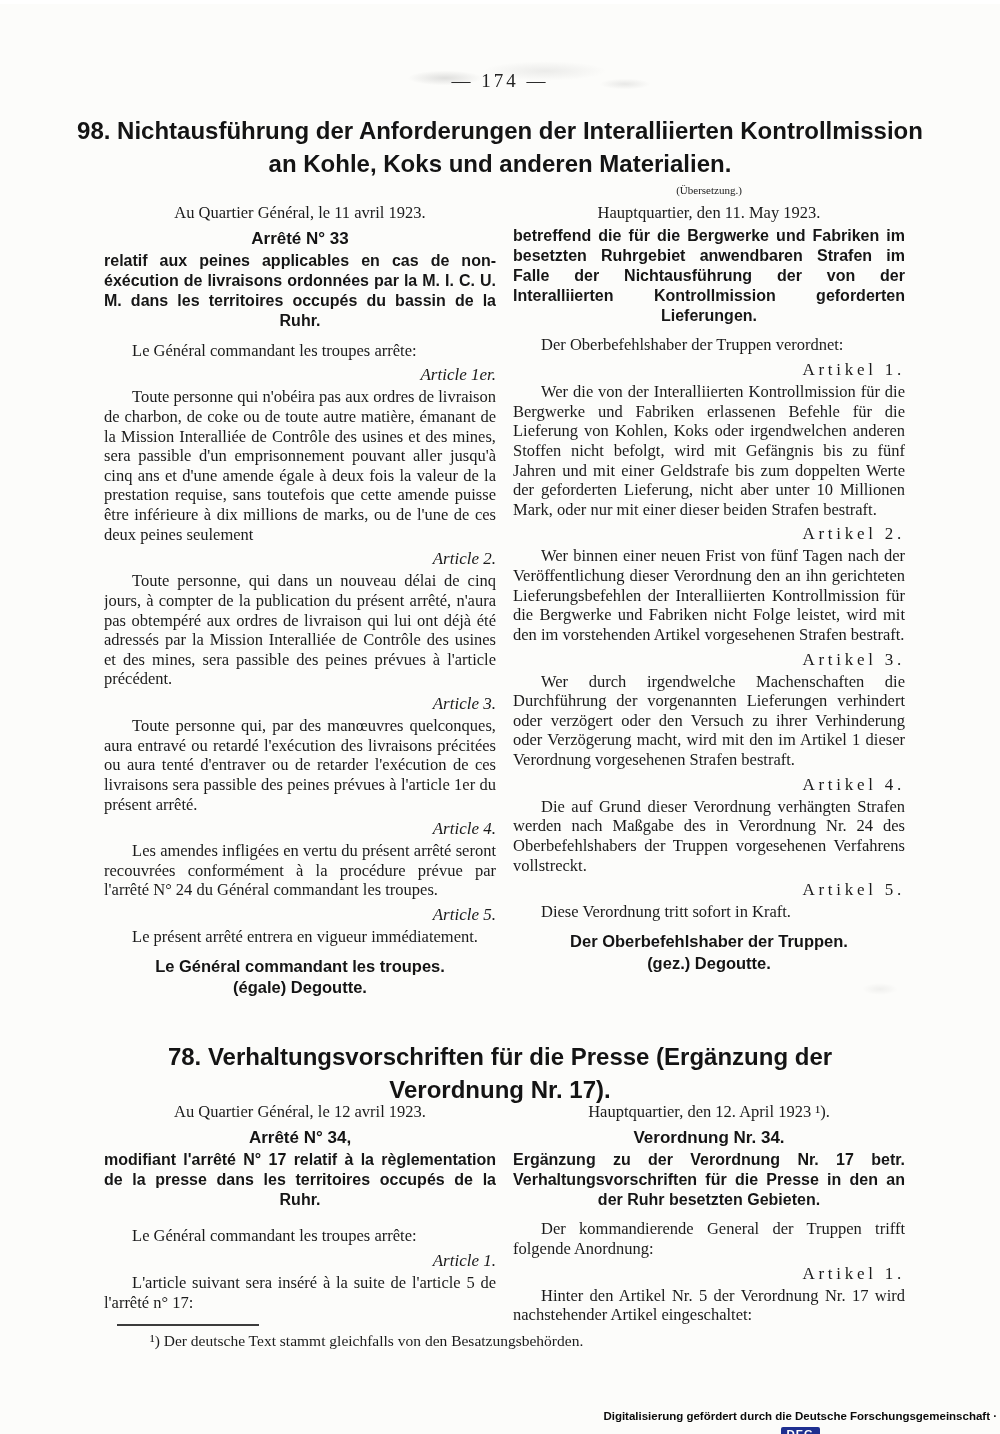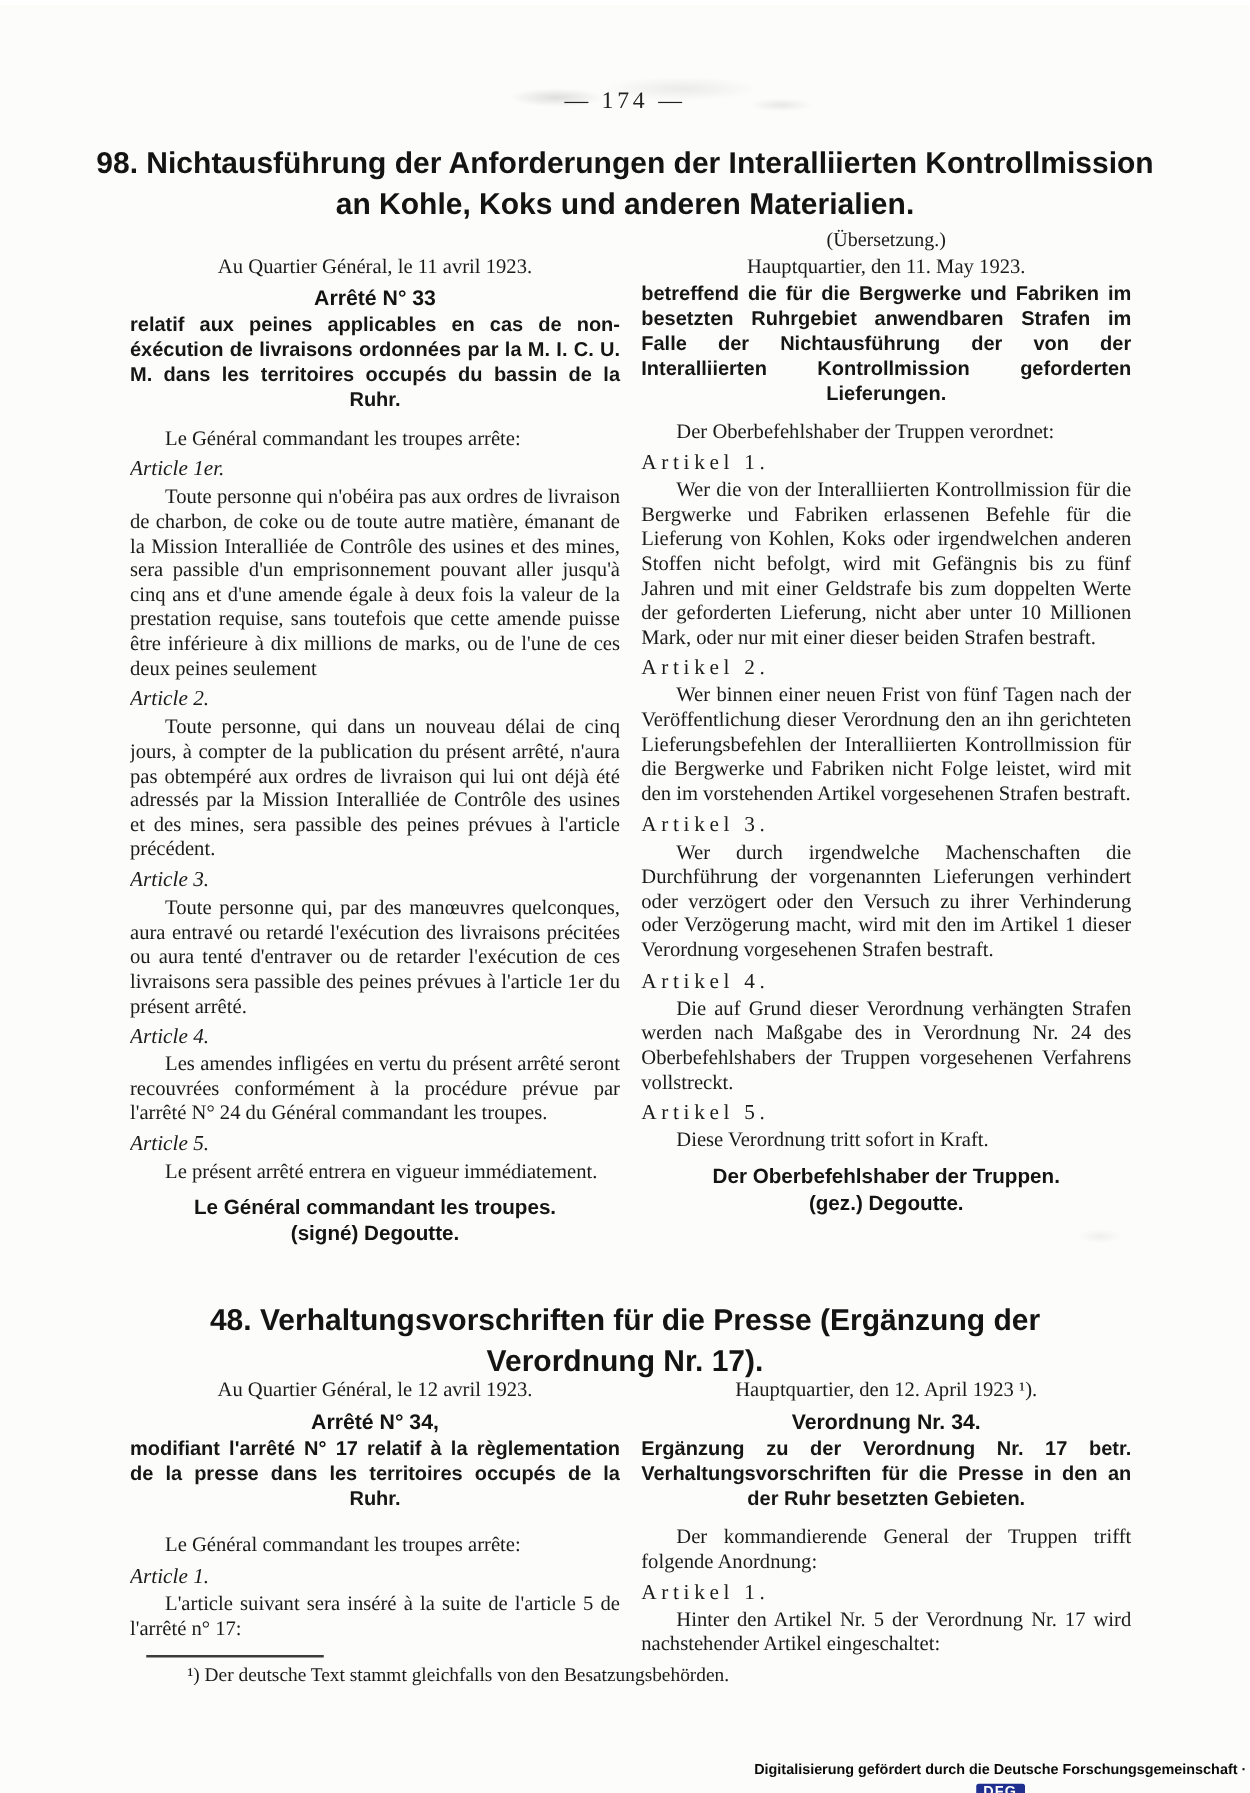--- a/index.html
+++ b/index.html
@@ -22,21 +22,21 @@
   .sec-title{
     position:absolute;left:0;width:100%;margin:0;
     text-align:center;font-family:"Liberation Sans", sans-serif;
     font-weight:bold;font-size:24px;line-height:1.38;color:#141414;
   }
   .sec-title .tline{display:block;white-space:nowrap;}
   #sec98-title{top:110px;}
   #sec99-title{top:1036px;}
   .uebersetzung{
     position:absolute;top:180px;left:513px;width:392px;
-    text-align:center;font-size:16px;
+    text-align:center;font-size:11px;
   }
   .cols{
     position:absolute;left:104px;width:801px;
     display:grid;grid-template-columns:1fr 1fr;column-gap:17px;
   }
   #cols98{top:199px;height:840px;overflow:hidden;}
   #cols99{top:1098px;height:222px;overflow:hidden;}
   .col{min-width:0;}
   .dateline{text-align:center;font-size:16.5px;line-height:1.25;}
   .decree-heading{
@@ -46,21 +46,21 @@
   .decree-subheading{
     font-family:"Liberation Sans", sans-serif;font-weight:bold;
     font-size:16px;line-height:1.26;text-align:justify;text-align-last:center;
     margin-top:2px;color:#161616;
   }
   .intro{
     margin:9px 0 0 0;font-size:16.5px;line-height:1.19;
     text-indent:1.7em;text-align:justify;
   }
   .art-head{
-    text-align:left;font-size:17px;margin:5px 0 2px 0;
+    text-align:right;font-size:17px;margin:5px 0 2px 0;
   }
   .art-head.fr{font-style:italic;}
   .art-head.de{letter-spacing:0.22em;}
   .art-body{
     margin:0;font-size:16.5px;line-height:1.19;
     text-indent:1.7em;text-align:justify;
   }
   .signature{
     margin-top:9px;text-align:center;
     font-family:"Liberation Sans", sans-serif;font-weight:bold;
@@ -114,21 +114,21 @@
           <p class="art-body">Toute personne, qui dans un nouveau délai de cinq jours, à compter de la publication du présent arrêté, n'aura pas obtempéré aux ordres de livraison qui lui ont déjà été adressés par la Mission Interalliée de Contrôle des usines et des mines, sera passible des peines prévues à l'article précédent.</p>
           <div class="art-head fr">Article 3.</div>
           <p class="art-body">Toute personne qui, par des manœuvres quelconques, aura entravé ou retardé l'exécution des livraisons précitées ou aura tenté d'entraver ou de retarder l'exécution de ces livraisons sera passible des peines prévues à l'article 1er du présent arrêté.</p>
           <div class="art-head fr">Article 4.</div>
           <p class="art-body">Les amendes infligées en vertu du présent arrêté seront recouvrées conformément à la procédure prévue par l'arrêté N° 24 du Général commandant les troupes.</p>
           <div class="art-head fr">Article 5.</div>
           <p class="art-body">Le présent arrêté entrera en vigueur immédiatement.</p>
         </div>
       <div class="signature">
         <div>Le Général commandant les troupes.</div>
-        <div>(signé) Degoutte.</div>
+        <div>(égale) Degoutte.</div>
       </div>
     </div>
     <div class="col">
       <div class="dateline">Hauptquartier, den 11. May 1923.</div>
       <div class="decree-subheading">betreffend die für die Bergwerke und Fabriken im besetzten Ruhrgebiet anwendbaren Strafen im Falle der Nichtausführung der von der Interalliierten Kontrollmission geforderten Lieferungen.</div>
       <p class="intro">Der Oberbefehlshaber der Truppen verordnet:</p>
       <div>
           <div class="art-head de">Artikel 1.</div>
           <p class="art-body">Wer die von der Interalliierten Kontrollmission für die Bergwerke und Fabriken erlassenen Befehle für die Lieferung von Kohlen, Koks oder irgendwelchen anderen Stoffen nicht befolgt, wird mit Gefängnis bis zu fünf Jahren und mit einer Geldstrafe bis zum doppelten Werte der geforderten Lieferung, nicht aber unter 10 Millionen Mark, oder nur mit einer dieser beiden Strafen bestraft.</p>
           <div class="art-head de">Artikel 2.</div>
@@ -141,21 +141,21 @@
           <p class="art-body">Diese Verordnung tritt sofort in Kraft.</p>
         </div>
       <div class="signature">
         <div>Der Oberbefehlshaber der Truppen.</div>
         <div>(gez.) Degoutte.</div>
       </div>
     </div>
   </div>
 
   <h1 class="sec-title" id="sec99-title">
-    <span class="tline">48. Verhaltungsvorschriften für die Presse (Ergänzung der</span>
+    <span class="tline">78. Verhaltungsvorschriften für die Presse (Ergänzung der</span>
     <span class="tline">Verordnung Nr. 17).</span>
   </h1>
 
   <div class="cols" id="cols99">
     <div class="col">
       <div class="dateline">Au Quartier Général, le 12 avril 1923.</div>
       <div class="decree-heading">Arrêté N° 34,</div>
       <div class="decree-subheading">modifiant l'arrêté N° 17 relatif à la règlementation de la presse dans les territoires occupés de la Ruhr.</div>
       <p class="intro" style="margin-top:16px;">Le Général commandant les troupes arrête:</p>
       <div>

